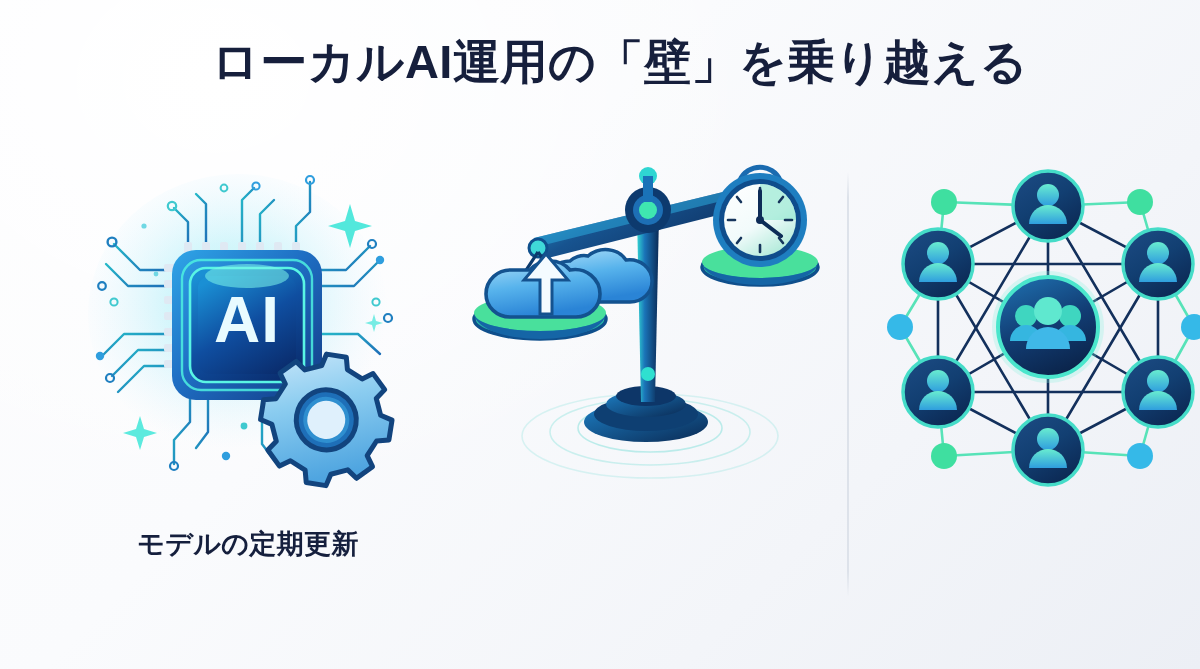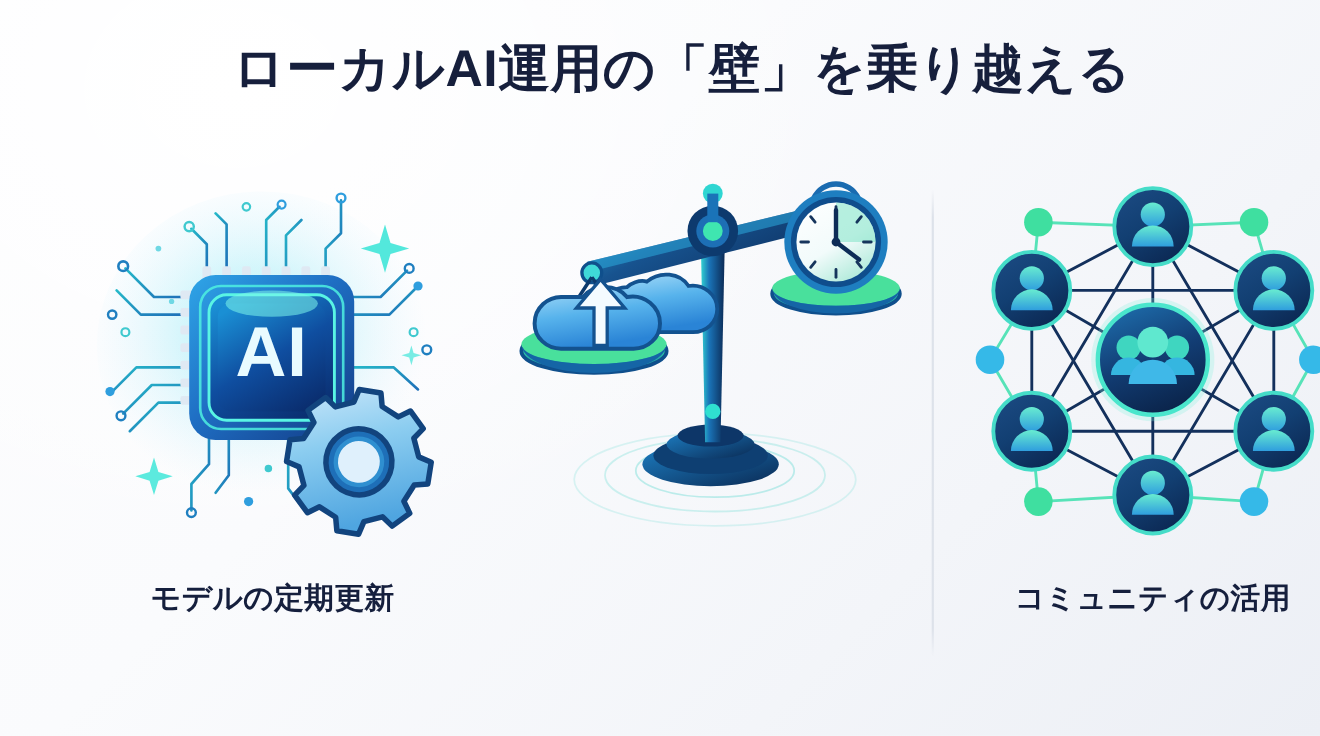--- a/index.html
+++ b/index.html
@@ -452,17 +452,16 @@
             <circle cx="170" cy="163" r="50" fill="url(#centerGrad)" stroke="#4ae6cc" stroke-width="4"></circle>
             <circle cx="148" cy="152" r="11" fill="#3fd6c0"></circle>
             <path d="M132 177 a16 16 0 0 1 32 0 Z" fill="#35b6e0"></path>
             <circle cx="192" cy="152" r="11" fill="#3fd6c0"></circle>
             <path d="M176 177 a16 16 0 0 1 32 0 Z" fill="#35b6e0"></path>
             <circle cx="170" cy="147" r="14" fill="#5fe8cf"></circle>
             <path d="M148 185 a22 22 0 0 1 44 0 Z" fill="#3fb8e8"></path>
           </g>
         </svg>
       </div>
-      <div class="caption">コミュニティの活用</div>
     </div>
 
   </div>
 </div>
 
 </body></html>

